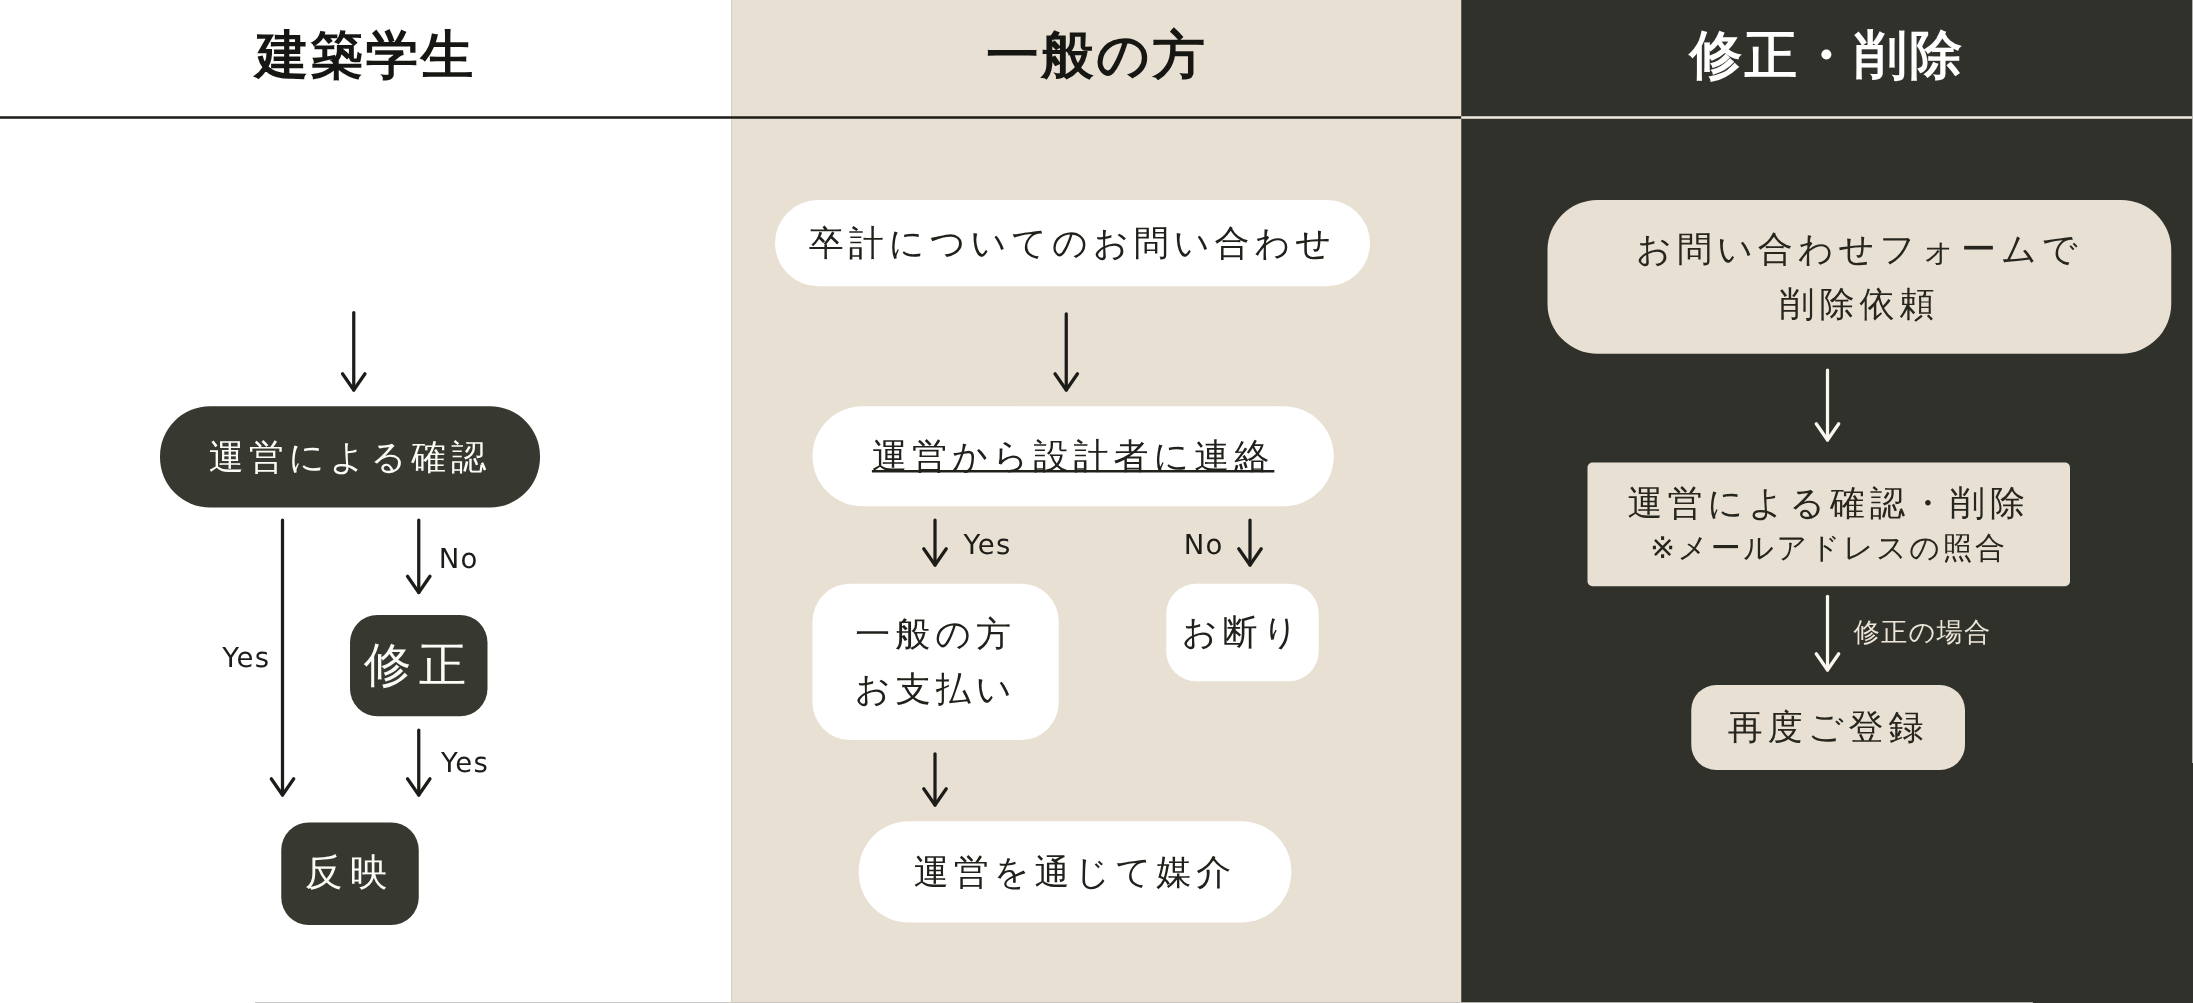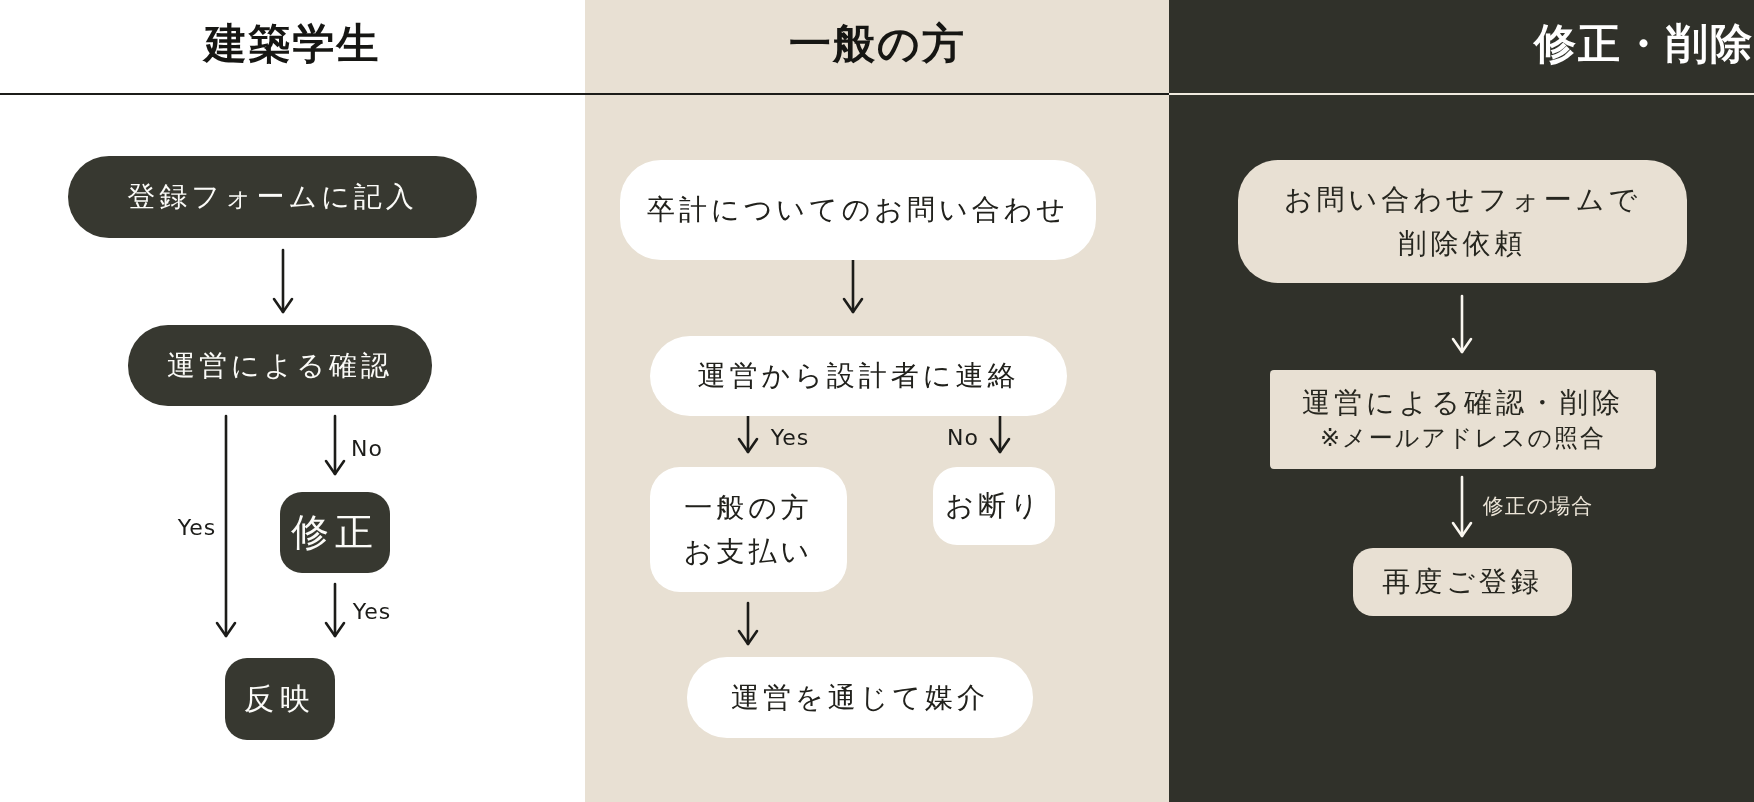--- a/index.html
+++ b/index.html
@@ -11,21 +11,21 @@
   .col{position:absolute;top:0;height:802px;width:585px;}
   .col-students{left:0;background:#ffffff;}
   .col-general{left:585px;background:#e8e0d3;}
   .col-revision{left:1169px;background:#30312a;}
 
   .col-title{
     position:absolute;left:0;top:16px;width:100%;margin:0;
     text-align:center;font-size:42px;font-weight:700;
     letter-spacing:2px;color:#161613;line-height:1.35;
   }
-  .col-revision .col-title{color:#ffffff;text-align:right;}
+  .col-revision .col-title{color:#ffffff;}
 
   .divider{position:absolute;top:93px;height:2px;}
   .divider-dark{left:0;width:1169px;background:#1c1c19;}
   .divider-light{left:1169px;width:585px;background:#f0eadf;}
 
   .node{
     position:absolute;display:flex;flex-direction:column;
     align-items:center;justify-content:center;text-align:center;
     font-size:28px;letter-spacing:4px;line-height:1.55;
     box-sizing:border-box;
@@ -79,51 +79,48 @@
       <line x1="748" y1="416" x2="748" y2="452" marker-end="url(#ah-dark)"></line>
       <line x1="1000" y1="416" x2="1000" y2="452" marker-end="url(#ah-dark)"></line>
       <line x1="748" y1="603" x2="748" y2="644" marker-end="url(#ah-dark)"></line>
     </g>
     <g stroke="#faf7f0" stroke-width="2.6" stroke-linecap="round">
       <line x1="1462" y1="296" x2="1462" y2="352" marker-end="url(#ah-light)"></line>
       <line x1="1462" y1="477" x2="1462" y2="536" marker-end="url(#ah-light)"></line>
     </g>
   </svg>
 
-  <div class="node dark" style="left:68px;top:156px;width:409px;height:82px;border-radius:41px;">
-    <span>登録フォームに記入</span>
-  </div>
   <div class="node dark" style="left:128px;top:325px;width:304px;height:81px;border-radius:40px;">
     <span>運営による確認</span>
   </div>
   <div class="node dark" style="left:280px;top:492px;width:110px;height:81px;border-radius:22px;font-size:38px;letter-spacing:6px;">
     <span>修正</span>
   </div>
   <div class="node dark" style="left:225px;top:658px;width:110px;height:82px;border-radius:22px;font-size:30px;letter-spacing:6px;">
     <span>反映</span>
   </div>
 
-  <div class="node white" style="left:620px;top:160px;width:476px;height:100px;border-radius:41px;">
+  <div class="node white" style="left:620px;top:160px;width:476px;height:69px;border-radius:41px;">
     <span>卒計についてのお問い合わせ</span>
   </div>
-  <div class="node white" style="left:650px;top:336px;width:417px;height:80px;border-radius:40px;">
+  <div class="node white" style="left:650px;top:325px;width:417px;height:80px;border-radius:40px;text-decoration:underline;">
     <span>運営から設計者に連絡</span>
   </div>
   <div class="node white" style="left:650px;top:467px;width:197px;height:125px;border-radius:30px;">
     <span>一般の方</span>
     <span>お支払い</span>
   </div>
   <div class="node white" style="left:933px;top:467px;width:122px;height:78px;border-radius:24px;">
     <span>お断り</span>
   </div>
   <div class="node white" style="left:687px;top:657px;width:346px;height:81px;border-radius:40px;">
     <span>運営を通じて媒介</span>
   </div>
 
-  <div class="node beige" style="left:1238px;top:160px;width:449px;height:123px;border-radius:40px;">
+  <div class="node beige" style="left:1238px;top:160px;width:499px;height:123px;border-radius:40px;">
     <span>お問い合わせフォームで</span>
     <span>削除依頼</span>
   </div>
   <div class="node beige" style="left:1270px;top:370px;width:386px;height:99px;border-radius:4px;line-height:1.3;">
     <span>運営による確認・削除</span>
     <span class="note">※メールアドレスの照合</span>
   </div>
   <div class="node beige" style="left:1353px;top:548px;width:219px;height:68px;border-radius:20px;">
     <span>再度ご登録</span>
   </div>

